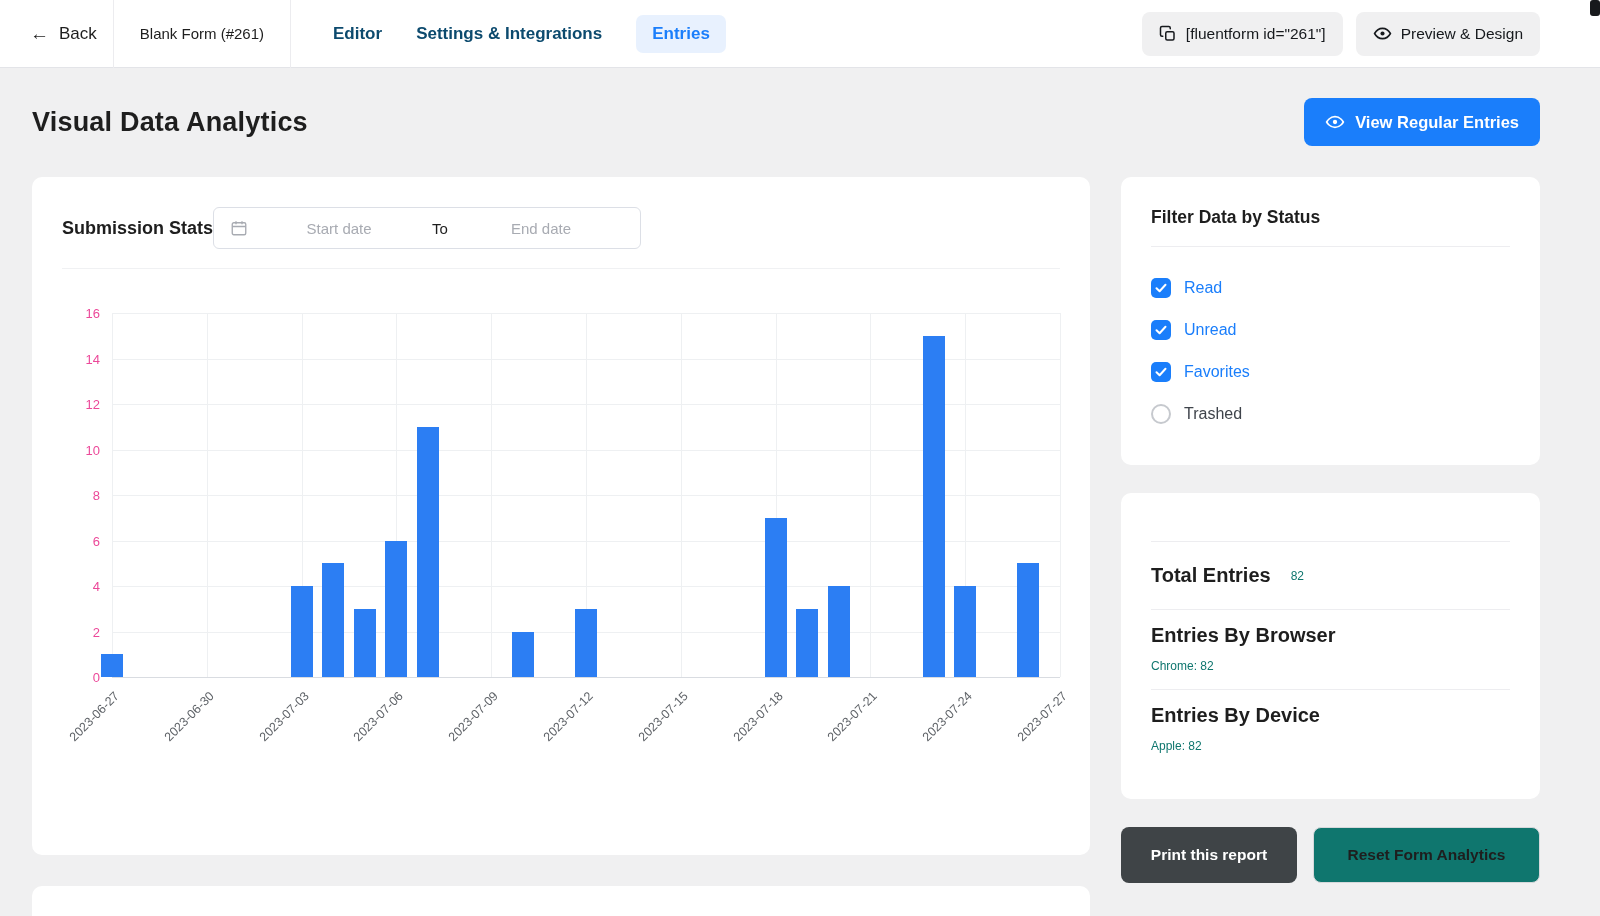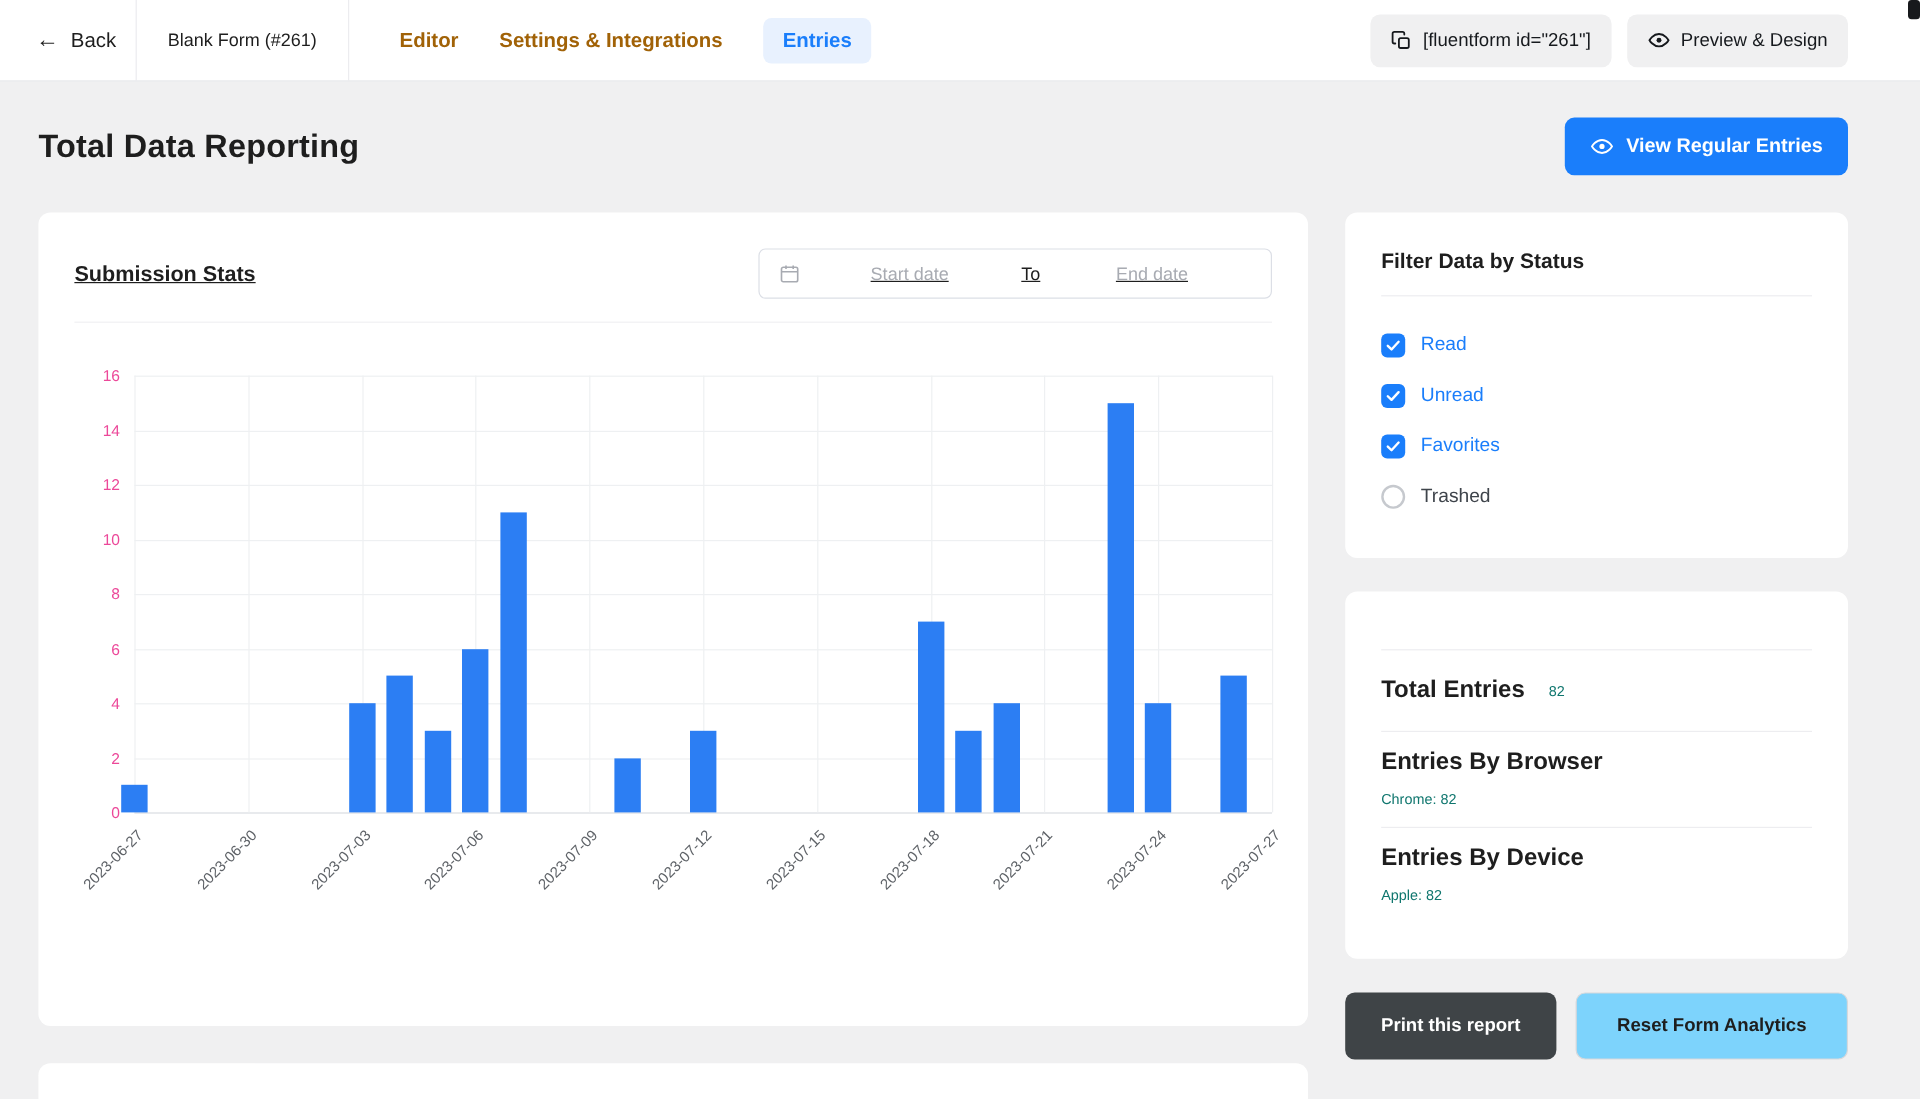--- a/index.html
+++ b/index.html
@@ -12,40 +12,40 @@
     position: relative;
   }
 
   
   .topbar { height: 68px; background: #fff; border-bottom: 1px solid #e3e4e8; display: flex; align-items: center; }
   .back-btn { display: flex; align-items: center; gap: 10px; padding: 0 16px 0 30px; font-size: 17px; height: 100%; cursor: pointer; }
   .back-arrow { font-size: 19px; line-height: 1; }
   .vsep { width: 1px; height: 68px; background: #ececef; flex: none; }
   .form-title { padding: 0 26px; font-size: 15px; font-weight: 400; white-space: nowrap; }
   .tabs { display: flex; align-items: center; gap: 34px; margin-left: 42px; height: 100%; }
-  .tab { font-size: 17px; font-weight: 600; color: #a16207; cursor: pointer; padding: 9px 0; white-space: nowrap; }
+  .tab { font-size: 17px; font-weight: 600; color: #0c4a6e; cursor: pointer; padding: 9px 0; white-space: nowrap; }
   .tab.active { background: #e8f1fe; color: #1a7efb; padding: 9px 16px; border-radius: 7px; }
   .topbar-right { margin-left: auto; display: flex; gap: 13px; margin-right: 60px; }
   .gray-btn { display: flex; align-items: center; gap: 9px; background: #f0f0f1; border: none; border-radius: 8px; height: 44px; padding: 0 17px; font-size: 15.5px; font-weight: 500; font-family: inherit; color: #16191d; cursor: pointer; white-space: nowrap; }
   .gray-btn svg { flex: none; }
 
   
   .content { padding: 30px 60px 0 32px; }
   .page-header { display: flex; justify-content: space-between; align-items: center; }
   .page-title { font-size: 27px; font-weight: 700; letter-spacing: .2px; }
   .blue-btn { display: flex; align-items: center; gap: 10px; background: #1a7efb; color: #fff; border: none; border-radius: 8px; height: 48px; padding: 0 21px; font-size: 16.5px; font-weight: 700; font-family: inherit; cursor: pointer; }
 
   .columns { display: flex; gap: 31px; margin-top: 31px; align-items: flex-start; }
   .left-col { width: 1058px; flex: none; }
   .right-col { flex: 1; min-width: 0; }
   .card { background: #fff; border-radius: 10px; }
 
   
   .chart-card { height: 678px; padding: 30px; }
-  .chart-header { display: flex; justify-content: space-between; align-items: center; text-decoration: underline; }
+  .chart-header { display: flex; justify-content: flex-start; align-items: center; }
   .chart-title { font-size: 18px; font-weight: 700; }
   .date-range { display: flex; align-items: center; width: 428px; height: 42px; border: 1px solid #dcdfe6; border-radius: 6px; padding: 0 12px; cursor: pointer; background: #fff; }
   .cal-icon { color: #a8abb2; display: flex; margin: 0 4px 0 4px; }
   .date-ph { flex: 1; text-align: center; font-size: 15px; color: #a8abb2; }
   .date-to { font-size: 15px; color: #1e1e1e; font-weight: 500; padding: 0 6px; }
   .chart-divider { height: 1px; background: #f0f1f3; margin-top: 19px; }
 
   .plot-area { margin: 44px 0 0 50px; position: relative; height: 364px; }
   .hgrid { position: absolute; left: 0; right: 0; height: 1px; background: #eef0f2; }
   .hgrid.axis { background: #d9dce1; }
@@ -71,21 +71,21 @@
 
   .info-row-inline { display: flex; align-items: center; gap: 20px; padding: 22px 0; }
   .info-row-block { padding: 14px 0 16px; }
   .info-label { font-size: 20px; font-weight: 700; }
   .info-row-block .info-label { margin-bottom: 12px; }
   .info-value { font-size: 12px; color: #0f766e; }
   .divider-full { height: 1px; background: #ededf0; }
 
   .footer-btns { display: flex; gap: 16px; }
   .dark-btn { width: 176px; height: 56px; background: #3f4447; color: #fff; border: none; border-radius: 8px; font-size: 15.5px; font-weight: 600; font-family: inherit; cursor: pointer; }
-  .white-btn { flex: 1; height: 56px; background: #7dd3fc; color: #1e1e1e; border: 1px solid #d6d8db; border-radius: 8px; font-size: 15.5px; font-weight: 600; font-family: inherit; cursor: pointer; }
+  .white-btn { flex: 1; height: 56px; background: #0f766e; color: #1e1e1e; border: 1px solid #d6d8db; border-radius: 8px; font-size: 15.5px; font-weight: 600; font-family: inherit; cursor: pointer; }
 
   .scroll-thumb { position: absolute; top: 0; right: 0; width: 10px; height: 16px; background: #17191c; border-radius: 3px; }
 </style>
 </head>
 <body>
 
 <header class="topbar">
   <div class="back-btn">
     <span class="back-arrow">←</span>
     <span>Back</span>
@@ -115,21 +115,21 @@
           <circle cx="12" cy="12" r="2.6" fill="currentColor" stroke="none"></circle>
         </svg>
       </span>
       <span>Preview &amp; Design</span>
     </button>
   </div>
 </header>
 
 <div class="content">
   <div class="page-header">
-    <h1 class="page-title">Total Data Reporting</h1>
+    <h1 class="page-title">Visual Data Analytics</h1>
     <button class="blue-btn">
       <span style="display:flex;">
         <svg viewBox="0 0 24 24" width="20" height="20" fill="none" stroke="currentColor" stroke-width="2">
           <path d="M2 12s3.5-6.5 10-6.5S22 12 22 12s-3.5 6.5-10 6.5S2 12 2 12z"></path>
           <circle cx="12" cy="12" r="2.6" fill="currentColor" stroke="none"></circle>
         </svg>
       </span>
       <span>View Regular Entries</span>
     </button>
   </div>

